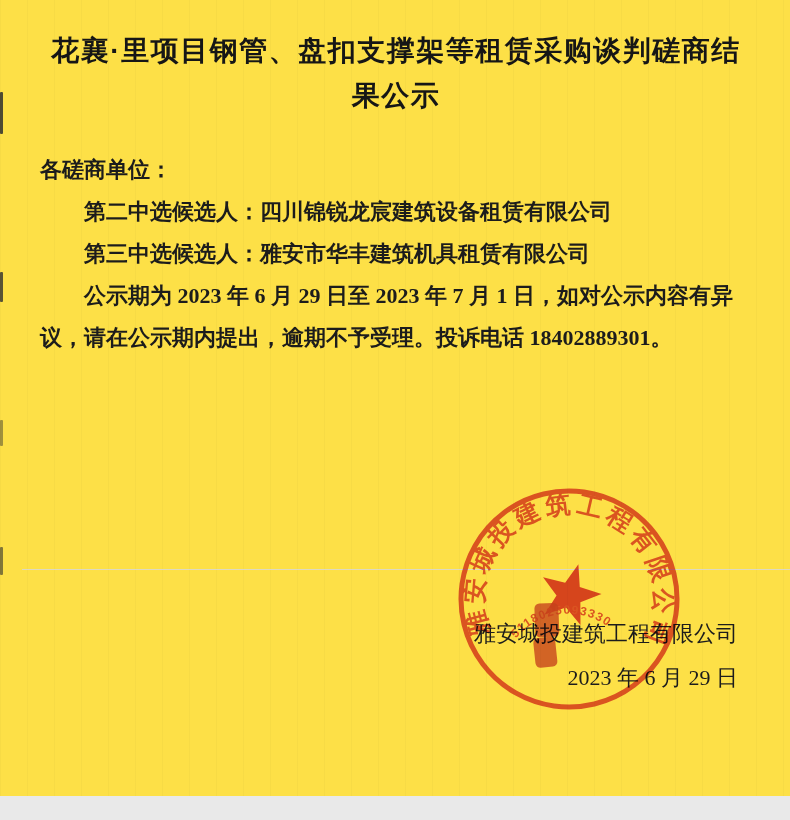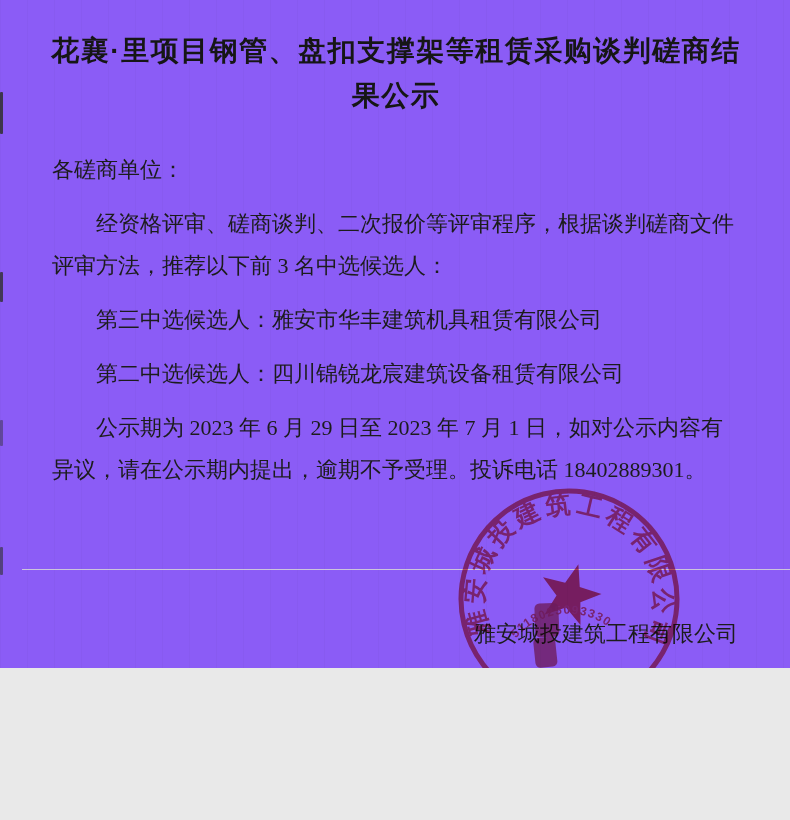--- a/index.html
+++ b/index.html
@@ -1,32 +1,32 @@
 <!DOCTYPE html>
 <html><head>
 <meta charset="utf-8">
 <style>
   html,body{margin:0;padding:0;background:#e9e9e9;}
   .page{
-    position:relative;width:790px;height:668px;background:#8b5cf6;
+    position:relative;width:790px;height:796px;background:#fde047;
     overflow:hidden;font-family:"Liberation Serif","DejaVu Serif",serif;
   }
   .stripes{
     position:absolute;inset:0;
     background:repeating-linear-gradient(90deg, rgba(0,0,0,0.022) 0 1px, rgba(0,0,0,0) 1px 27px);
     pointer-events:none;
   }
   .content{position:absolute;left:40px;right:38px;top:28px;}
   .title{
     font-family:"Liberation Sans","DejaVu Sans",sans-serif;
     font-weight:700;font-size:28px;line-height:45px;letter-spacing:1.5px;
     text-align:center;color:#161616;margin:0;
   }
   .bodytext{margin-top:31px;font-size:22px;line-height:42px;color:#1c1c1c;}
-  .bodytext p{margin:12px;}
+  .bodytext p{margin:0;font-weight:bold;}
   .bodytext p.indent{text-indent:2em;}
   .divider{position:absolute;left:22px;right:0;top:569px;height:1px;background:#d7d7d7;opacity:.85;}
   .signature{
     position:absolute;right:52px;top:612px;text-align:right;
     font-size:22px;line-height:44px;color:#1c1c1c;
   }
   .artifact{position:absolute;left:0;width:3px;background:#2f2f2f;border-radius:1px;}
   .a1{top:92px;height:42px;opacity:.85;}
   .a2{top:272px;height:30px;opacity:.8;}
   .a3{top:420px;height:26px;opacity:.45;}
@@ -47,31 +47,31 @@
 
   <div class="artifact a1"></div>
   <div class="artifact a2"></div>
   <div class="artifact a3"></div>
   <div class="artifact a4"></div>
 
   <div class="content">
     <h1 class="title">花襄·里项目钢管、盘扣支撑架等租赁采购谈判磋商结果公示</h1>
     <div class="bodytext">
       <p>各磋商单位：</p>
-      <p class="indent">经资格评审、磋商谈判、二次报价等评审程序，根据谈判磋商文件评审方法，推荐以下前 3 名中选候选人：</p>
+      <p class="indent"><span>第二中选候选人：</span><span>四川锦锐龙宸建筑设备租赁有限公司</span></p>
       <p class="indent"><span>第三中选候选人：</span><span>雅安市华丰建筑机具租赁有限公司</span></p>
-      <p class="indent"><span>第二中选候选人：</span><span>四川锦锐龙宸建筑设备租赁有限公司</span></p>
       <p class="indent">公示期为 2023 年 6 月 29 日至 2023 年 7 月 1 日，如对公示内容有异议，请在公示期内提出，逾期不予受理。投诉电话 18402889301。</p>
     </div>
   </div>
 
   <div class="divider"></div>
 
   <div class="signature">
     <div>雅安城投建筑工程有限公司</div>
+    <div>2023 年 6 月 29 日</div>
   </div>
 
   <div class="seal">
     <svg width="230" height="230" viewBox="0 0 230 230">
       <g transform="rotate(8 115 115)">
         <circle cx="115" cy="115" r="108" fill="none" stroke-width="5" stroke="#d94e62"></circle>
         <path id="ringPath" d="M 44.6 164.3 A 86 86 0 1 1 185.4 164.3" fill="none"></path>
         <path id="codePath" d="M 66.9 163.1 A 68 68 0 0 1 173.9 149" fill="none"></path>
         <text class="ringText">
           <textPath href="#ringPath" startOffset="6" textLength="348" lengthAdjust="spacing" fill="#d94e62">雅安城投建筑工程有限公司</textPath>

